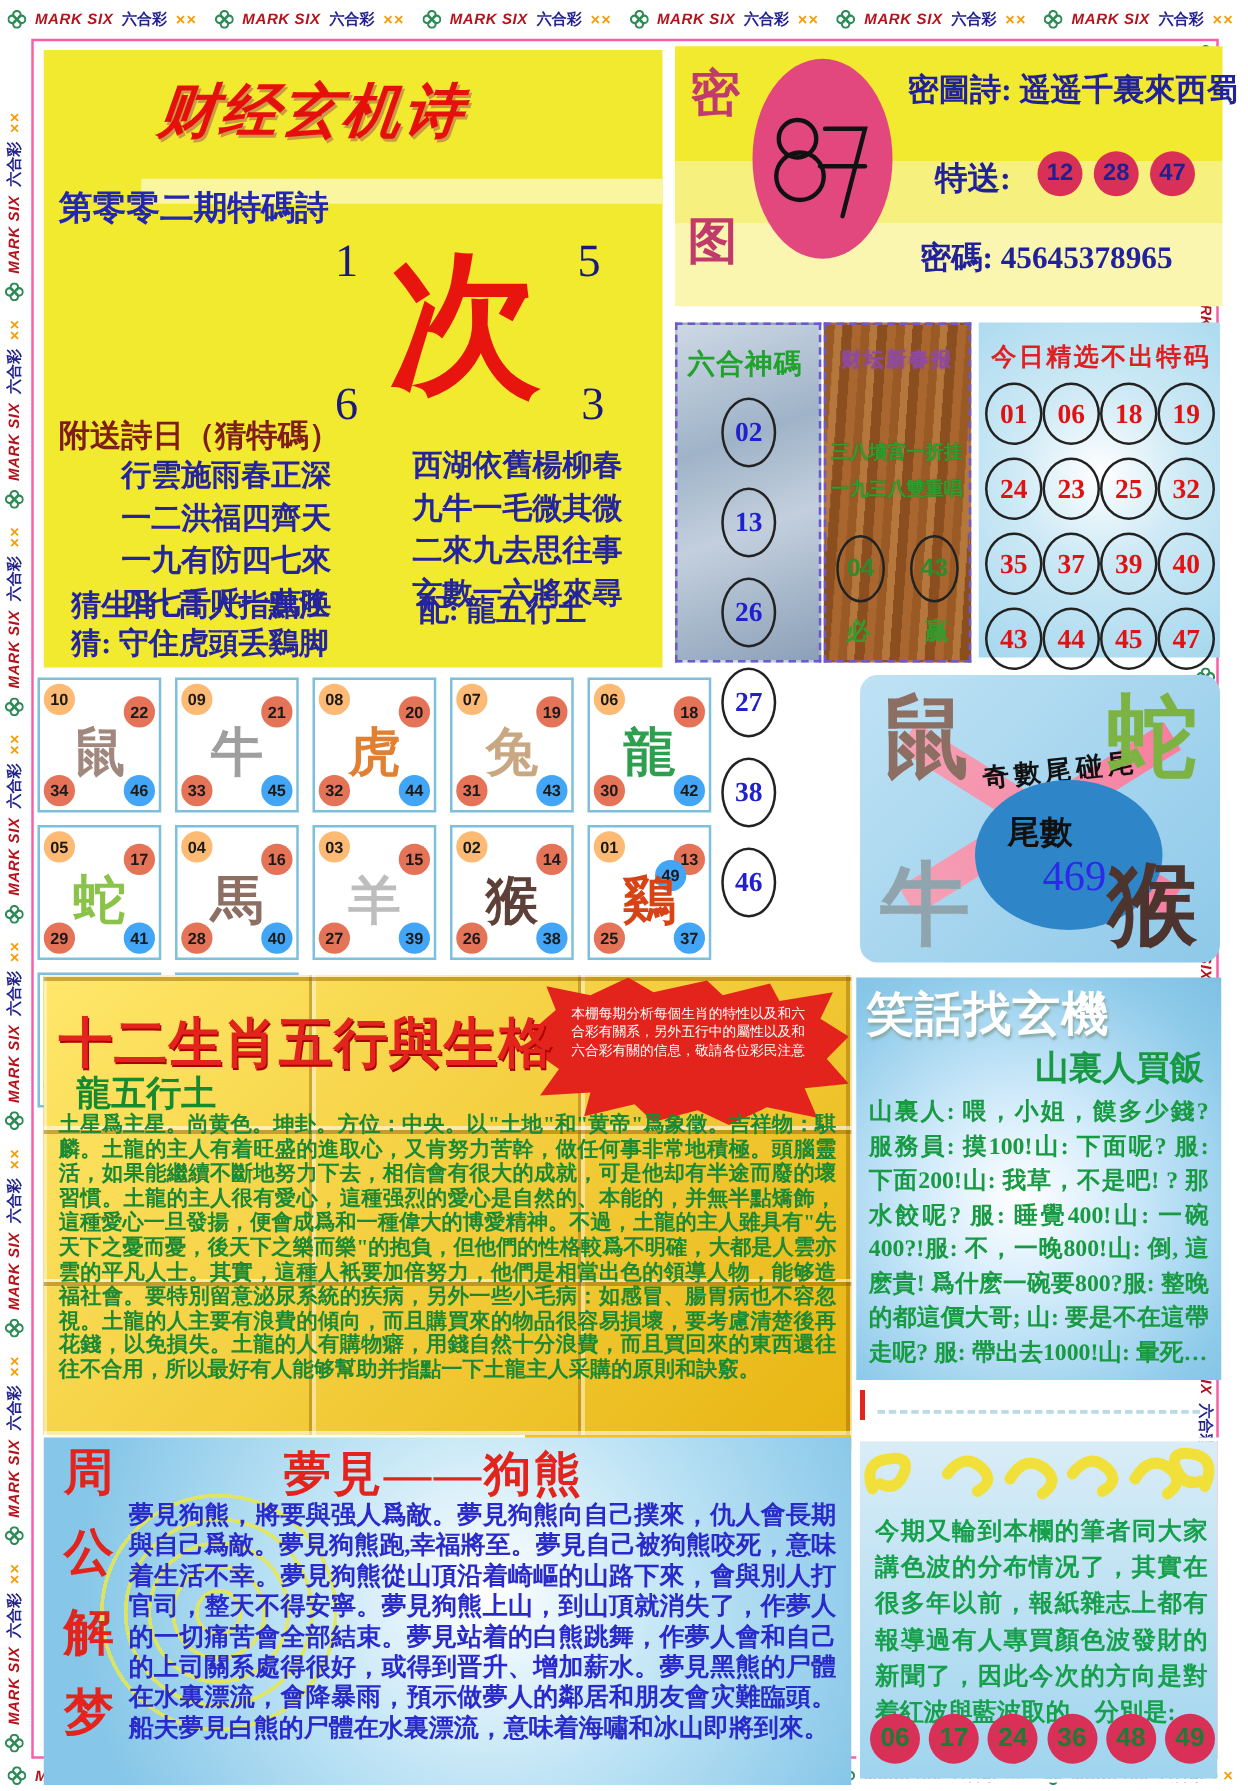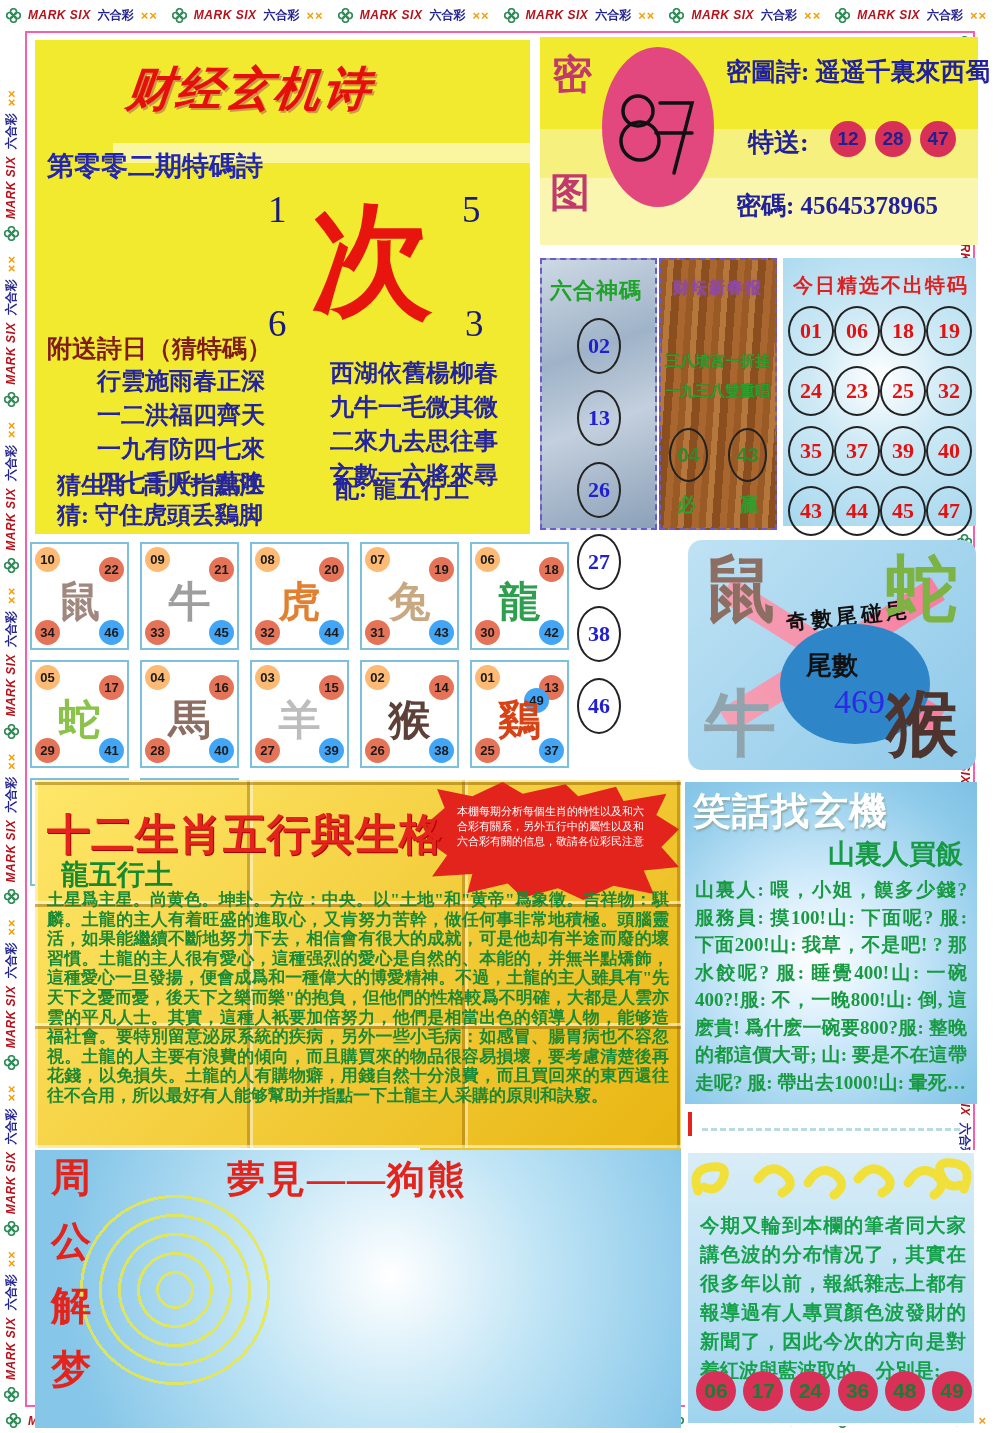--- a/index.html
+++ b/index.html
@@ -707,20 +707,21 @@
 
 <div class="abs" id="dream" style="left:35px;top:1150px;width:646px;height:278px;">
   <div class="abs" id="rings" style="left:40px;top:40px;width:200px;height:200px;"></div>
   <div class="abs" id="dreamVert" style="left:16px;top:8px;display:flex;flex-direction:column;gap:24px;">
       <div class="dvchar">周</div>
       <div class="dvchar">公</div>
       <div class="dvchar">解</div>
       <div class="dvchar">梦</div>
     </div>
   <div class="abs" id="dreamTitle" style="left:192px;top:4px;">夢見——狗熊</div>
+  <div class="abs" id="dreamBody" style="left:68px;top:50px;width:566px;">夢見狗熊，將要與强人爲敵。夢見狗熊向自己撲來，仇人會長期與自己爲敵。夢見狗熊跑,幸福將至。夢見自己被狗熊咬死，意味着生活不幸。夢見狗熊從山頂沿着崎嶇的山路下來，會與別人打官司，整天不得安寧。夢見狗熊上山，到山頂就消失了，作夢人的一切痛苦會全部結束。夢見站着的白熊跳舞，作夢人會和自己的上司關系處得很好，或得到晋升、增加薪水。夢見黑熊的尸體在水裏漂流，會降暴雨，預示做夢人的鄰居和朋友會灾難臨頭。船夫夢見白熊的尸體在水裏漂流，意味着海嘯和冰山即將到來。</div>
 </div>
 
 <div class="abs" id="indexPanel" style="left:685px;top:1150px;width:292px;height:276px;">
   <svg width="286" height="58" viewBox="0 0 286 58" style="position:absolute;left:0;top:0;">
     <g stroke="#f2e03a" stroke-width="9" fill="none" stroke-linecap="round">
       <path d="M10 38 q-8 -22 14 -24 q18 -2 10 14 q-6 12 -18 6"></path>
       <path d="M70 26 q14 -18 28 -4 q10 10 -4 18"></path>
       <path d="M120 30 q12 -20 28 -8 q12 10 -2 20"></path>
       <path d="M170 26 q14 -18 28 -4 q10 10 -4 18"></path>
       <path d="M220 30 q12 -20 28 -8 q12 10 -2 20"></path>

